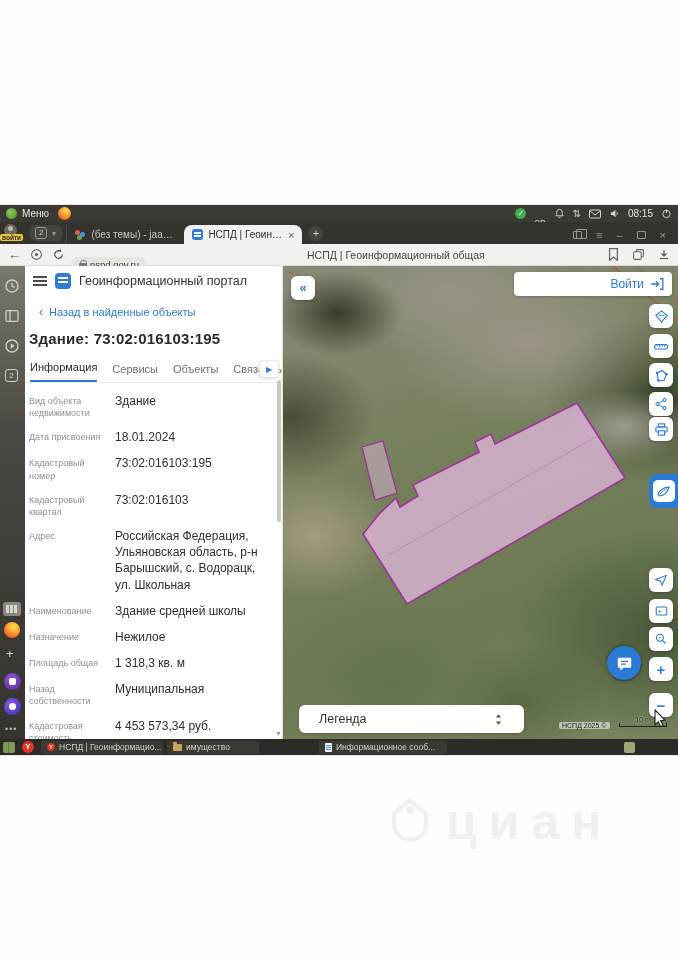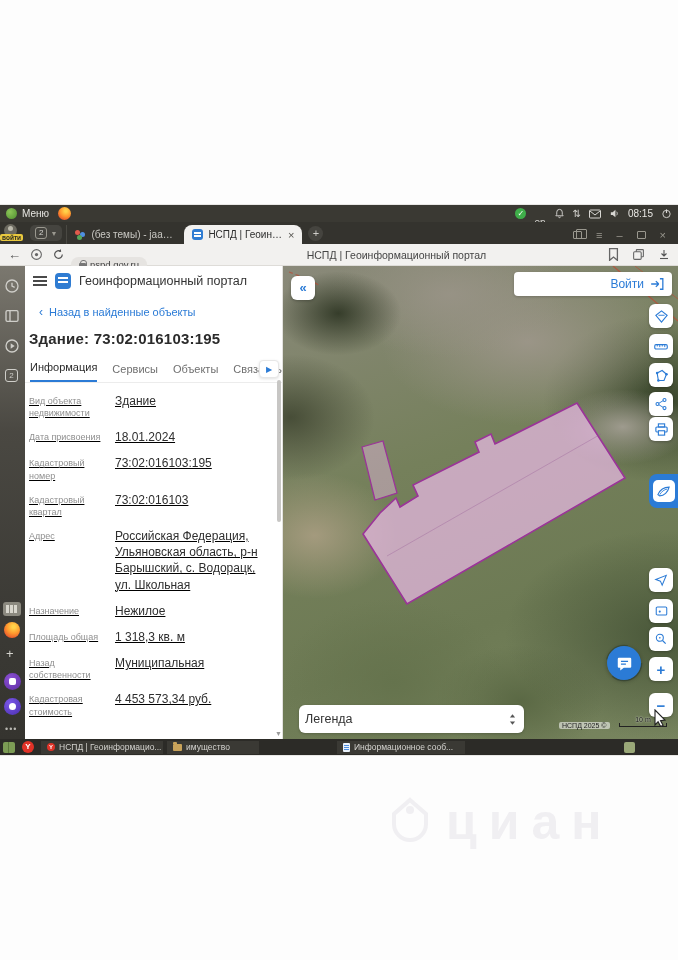--- a/index.html
+++ b/index.html
@@ -89,21 +89,21 @@
   .applogo { width:16px; height:16px; border-radius:4px; background:#2f7cd2; position:relative; }
   .applogo:after { content:""; position:absolute; left:3px; top:4px; width:10px; height:2px; background:#fff; box-shadow:0 4px 0 #fff; }
   .p-apptitle { font-size:12.5px; color:#333; }
   .backlink { display:flex; align-items:center; gap:6px; color:#2b7bd6; font-size:11px; padding:10px 8px 2px 14px; }
   .backlink .bchev { font-size:12px; }
   .obj-title { font-size:15px; font-weight:bold; color:#2b2b2b; padding:9px 8px 4px 4px; letter-spacing:.2px; }
   .ptabs { display:flex; align-items:flex-end; gap:15px; padding:10px 24px 0 5px; border-bottom:1px solid #ececec; position:relative; }
   .ptab { font-size:11px; color:#6f6f6f; padding-bottom:7px; white-space:nowrap; }
   .ptab.active { color:#2b2b2b; border-bottom:2px solid #2b7bd6; }
   .ptab-scroll { position:absolute; right:3px; bottom:4px; width:20px; height:18px; background:#fff; border:1px solid #e7e7e7; border-radius:4px; box-shadow:0 1px 3px rgba(0,0,0,.12); color:#2b7bd6; font-size:8px; text-align:center; line-height:17px; }
-  .fields { padding:10px 16px 0 4px;text-decoration:underline; }
+  .fields { padding:10px 16px 0 4px; }
   .frow { display:flex; margin-bottom:10px; }
   .flabel { width:86px; flex:0 0 auto; font-size:9px; line-height:1.35; color:#8f8f8f; padding-top:2px; padding-right:6px; }
   .fvalue { width:163px; font-size:12px; line-height:1.35; color:#2e2e2e; }
   .pscroll { position:absolute; right:1px; top:114px; width:4px; height:142px; background:#c7c6c4; border-radius:2px; }
   .pscroll-arrow { position:absolute; right:0px; bottom:2px; color:#9a9a9a; font-size:7px; }
 
   
   .map { position:relative; width:395px; height:473px; overflow:hidden; background:
     radial-gradient(90px 60px at 14% 10%, rgba(40,48,30,.85), transparent 70%),
     radial-gradient(120px 90px at 2% 32%, rgba(58,64,44,.8), transparent 70%),
@@ -124,21 +124,21 @@
 
   .mtool { position:absolute; left:366px; width:24px; height:24px; background:#fff; border-radius:6px; box-shadow:0 1px 3px rgba(0,0,0,.25); display:flex; align-items:center; justify-content:center; }
   .mtool svg { display:block; }
   .mtool.txt { color:#2b7bd6; font-size:15px; font-weight:bold; }
   .basemap-btn { position:absolute; left:366px; top:208px; width:29px; height:34px; background:#2b7bd6; border-radius:8px 0 0 8px; display:flex; align-items:center; justify-content:center; }
   .basemap-btn .bwrap { width:22px; height:22px; background:#fff; border-radius:5px; display:flex; align-items:center; justify-content:center; }
 
   .chat-fab { position:absolute; left:322px; top:378px; width:38px; height:38px; }
   .chat-fab .fab-circle { position:absolute; left:2px; top:2px; width:34px; height:34px; border-radius:50%; background:#2b7bd6; box-shadow:0 1px 4px rgba(0,0,0,.3); display:flex; align-items:center; justify-content:center; }
 
-  .legend-bar { position:absolute; left:16px; top:439px; width:225px; height:28px; background:#fff; border-radius:6px; box-shadow:0 1px 3px rgba(0,0,0,.2); display:flex; align-items:center; padding:0 6px; }
+  .legend-bar { position:absolute; left:16px; top:439px; width:225px; height:28px; background:#fff; border-radius:6px; box-shadow:0 1px 3px rgba(0,0,0,.2); display:flex; align-items:center; padding:0 20px; }
   .legend-bar .lg-label { font-size:12.5px; color:#333; flex:1; }
   .legend-bar .sort-ic { color:#555; }
 
   .attrib { position:absolute; left:276px; top:456px; font-size:7px; color:#222; background:rgba(255,255,255,.55); padding:0 3px; border-radius:2px; }
   .scalebar { position:absolute; left:336px; top:450px; width:48px; }
   .scalebar .sc-txt { font-size:7px; color:#222; text-align:center; text-shadow:0 0 2px #fff; }
   .scalebar .sc-line { height:4px; border-left:1px solid #222; border-right:1px solid #222; border-bottom:1px solid #222; }
   .cursor { position:absolute; left:370px; top:443px; }
 
   
@@ -229,21 +229,21 @@
           <circle cx="12" cy="12" r="3" fill="#666"></circle>
         </svg>
       <svg width="13" height="13" viewBox="0 0 24 24" style="margin-left:9px">
           <path d="M19 12a7 7 0 1 1-3-5.7" fill="none" stroke="#555" stroke-width="2.2"></path>
           <path d="M16 2l1 5-5 0z" fill="#555"></path>
         </svg>
       <div class="urlpill">
         <span class="lockico"></span>
         <span class="url">nspd.gov.ru</span>
       </div>
-      <span class="pgtitle">НСПД | Геоинформационный портал</span>
+      <span class="pgtitle">НСПД | Геоинформационный общая</span>
       <div class="tool-right">
         <svg width="11" height="13" viewBox="0 0 16 20">
             <path d="M2 1h12v18l-6-5-6 5z" fill="none" stroke="#666" stroke-width="2"></path>
           </svg>
         <svg width="13" height="13" viewBox="0 0 24 24">
             <rect x="3" y="7" width="14" height="14" rx="2" fill="none" stroke="#666" stroke-width="2"></rect>
             <path d="M8 7V4a1 1 0 0 1 1-1h11a1 1 0 0 1 1 1v11a1 1 0 0 1-1 1h-3" fill="none" stroke="#666" stroke-width="2"></path>
           </svg>
         <svg width="12" height="13" viewBox="0 0 24 24">
             <path d="M12 3v12m0 0l-5-5m5 5l5-5" fill="none" stroke="#555" stroke-width="2.2"></path>
@@ -309,20 +309,24 @@
             </div>
           <div class="frow">
               <span class="flabel">Кадастровый квартал</span>
               <span class="fvalue">73:02:016103</span>
             </div>
           <div class="frow">
               <span class="flabel">Адрес</span>
               <span class="fvalue">Российская Федерация, Ульяновская область, р-н Барышский, с. Водорацк, ул. Школьная</span>
             </div>
           <div class="frow">
+              <span class="flabel">Наименование</span>
+              <span class="fvalue">Здание средней школы</span>
+            </div>
+          <div class="frow">
               <span class="flabel">Назначение</span>
               <span class="fvalue">Нежилое</span>
             </div>
           <div class="frow">
               <span class="flabel">Площадь общая</span>
               <span class="fvalue">1 318,3 кв. м</span>
             </div>
           <div class="frow">
               <span class="flabel">Назад собственности</span>
               <span class="fvalue">Муниципальная</span>
@@ -464,21 +468,21 @@
       <span class="pager"></span>
       <span class="ybtn">Y</span>
       <div class="task" style="width:122px">
         <span class="mini-y">Y</span>
         <span>НСПД | Геоинформацио...</span>
       </div>
       <div class="task" style="width:92px">
         <span class="mini-folder"></span>
         <span>имущество</span>
       </div>
-      <div class="task" style="width:128px; margin-left:74px">
+      <div class="task" style="width:128px; margin-left:56px">
         <span class="mini-doc"></span>
         <span>Информационное сооб...</span>
       </div>
       <span class="tb-right"></span>
     </div>
   </div>
 
   <div class="watermark">
     <svg width="44" height="52" viewBox="0 0 44 52">
         <path d="M22 4l16 14v10a16 16 0 1 1-32 0V18z" fill="none" stroke="#f0eff2" stroke-width="4"></path>

